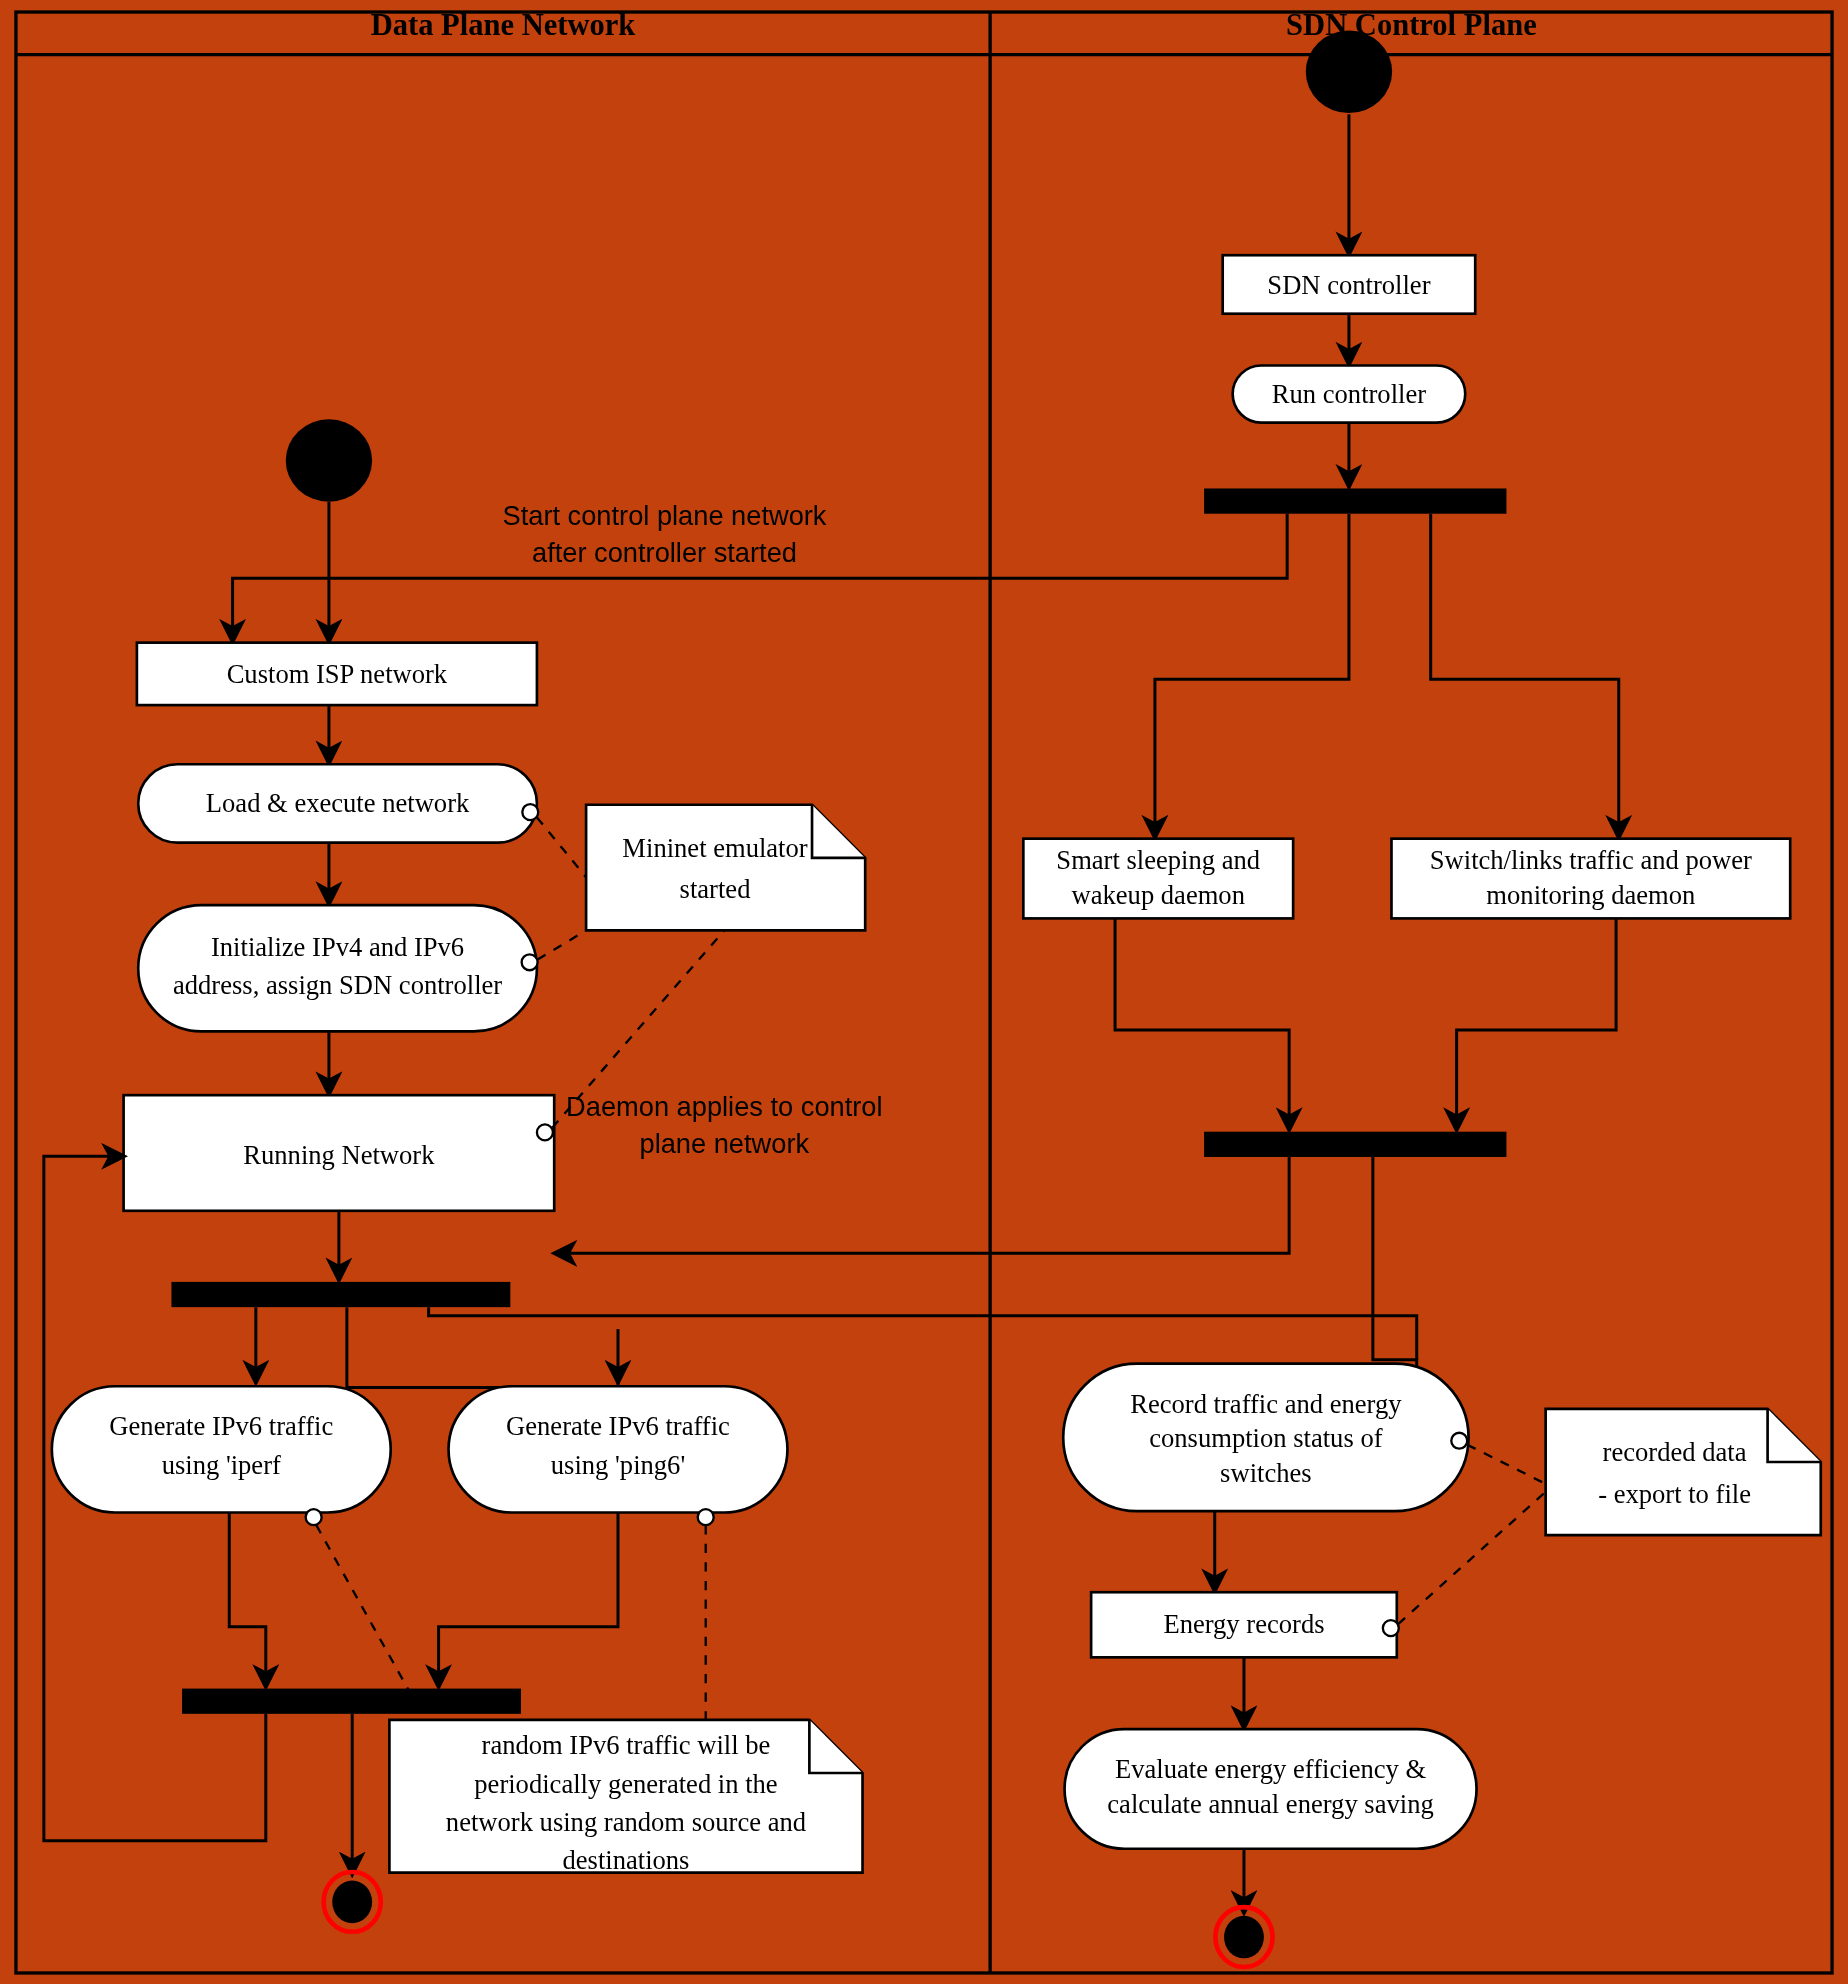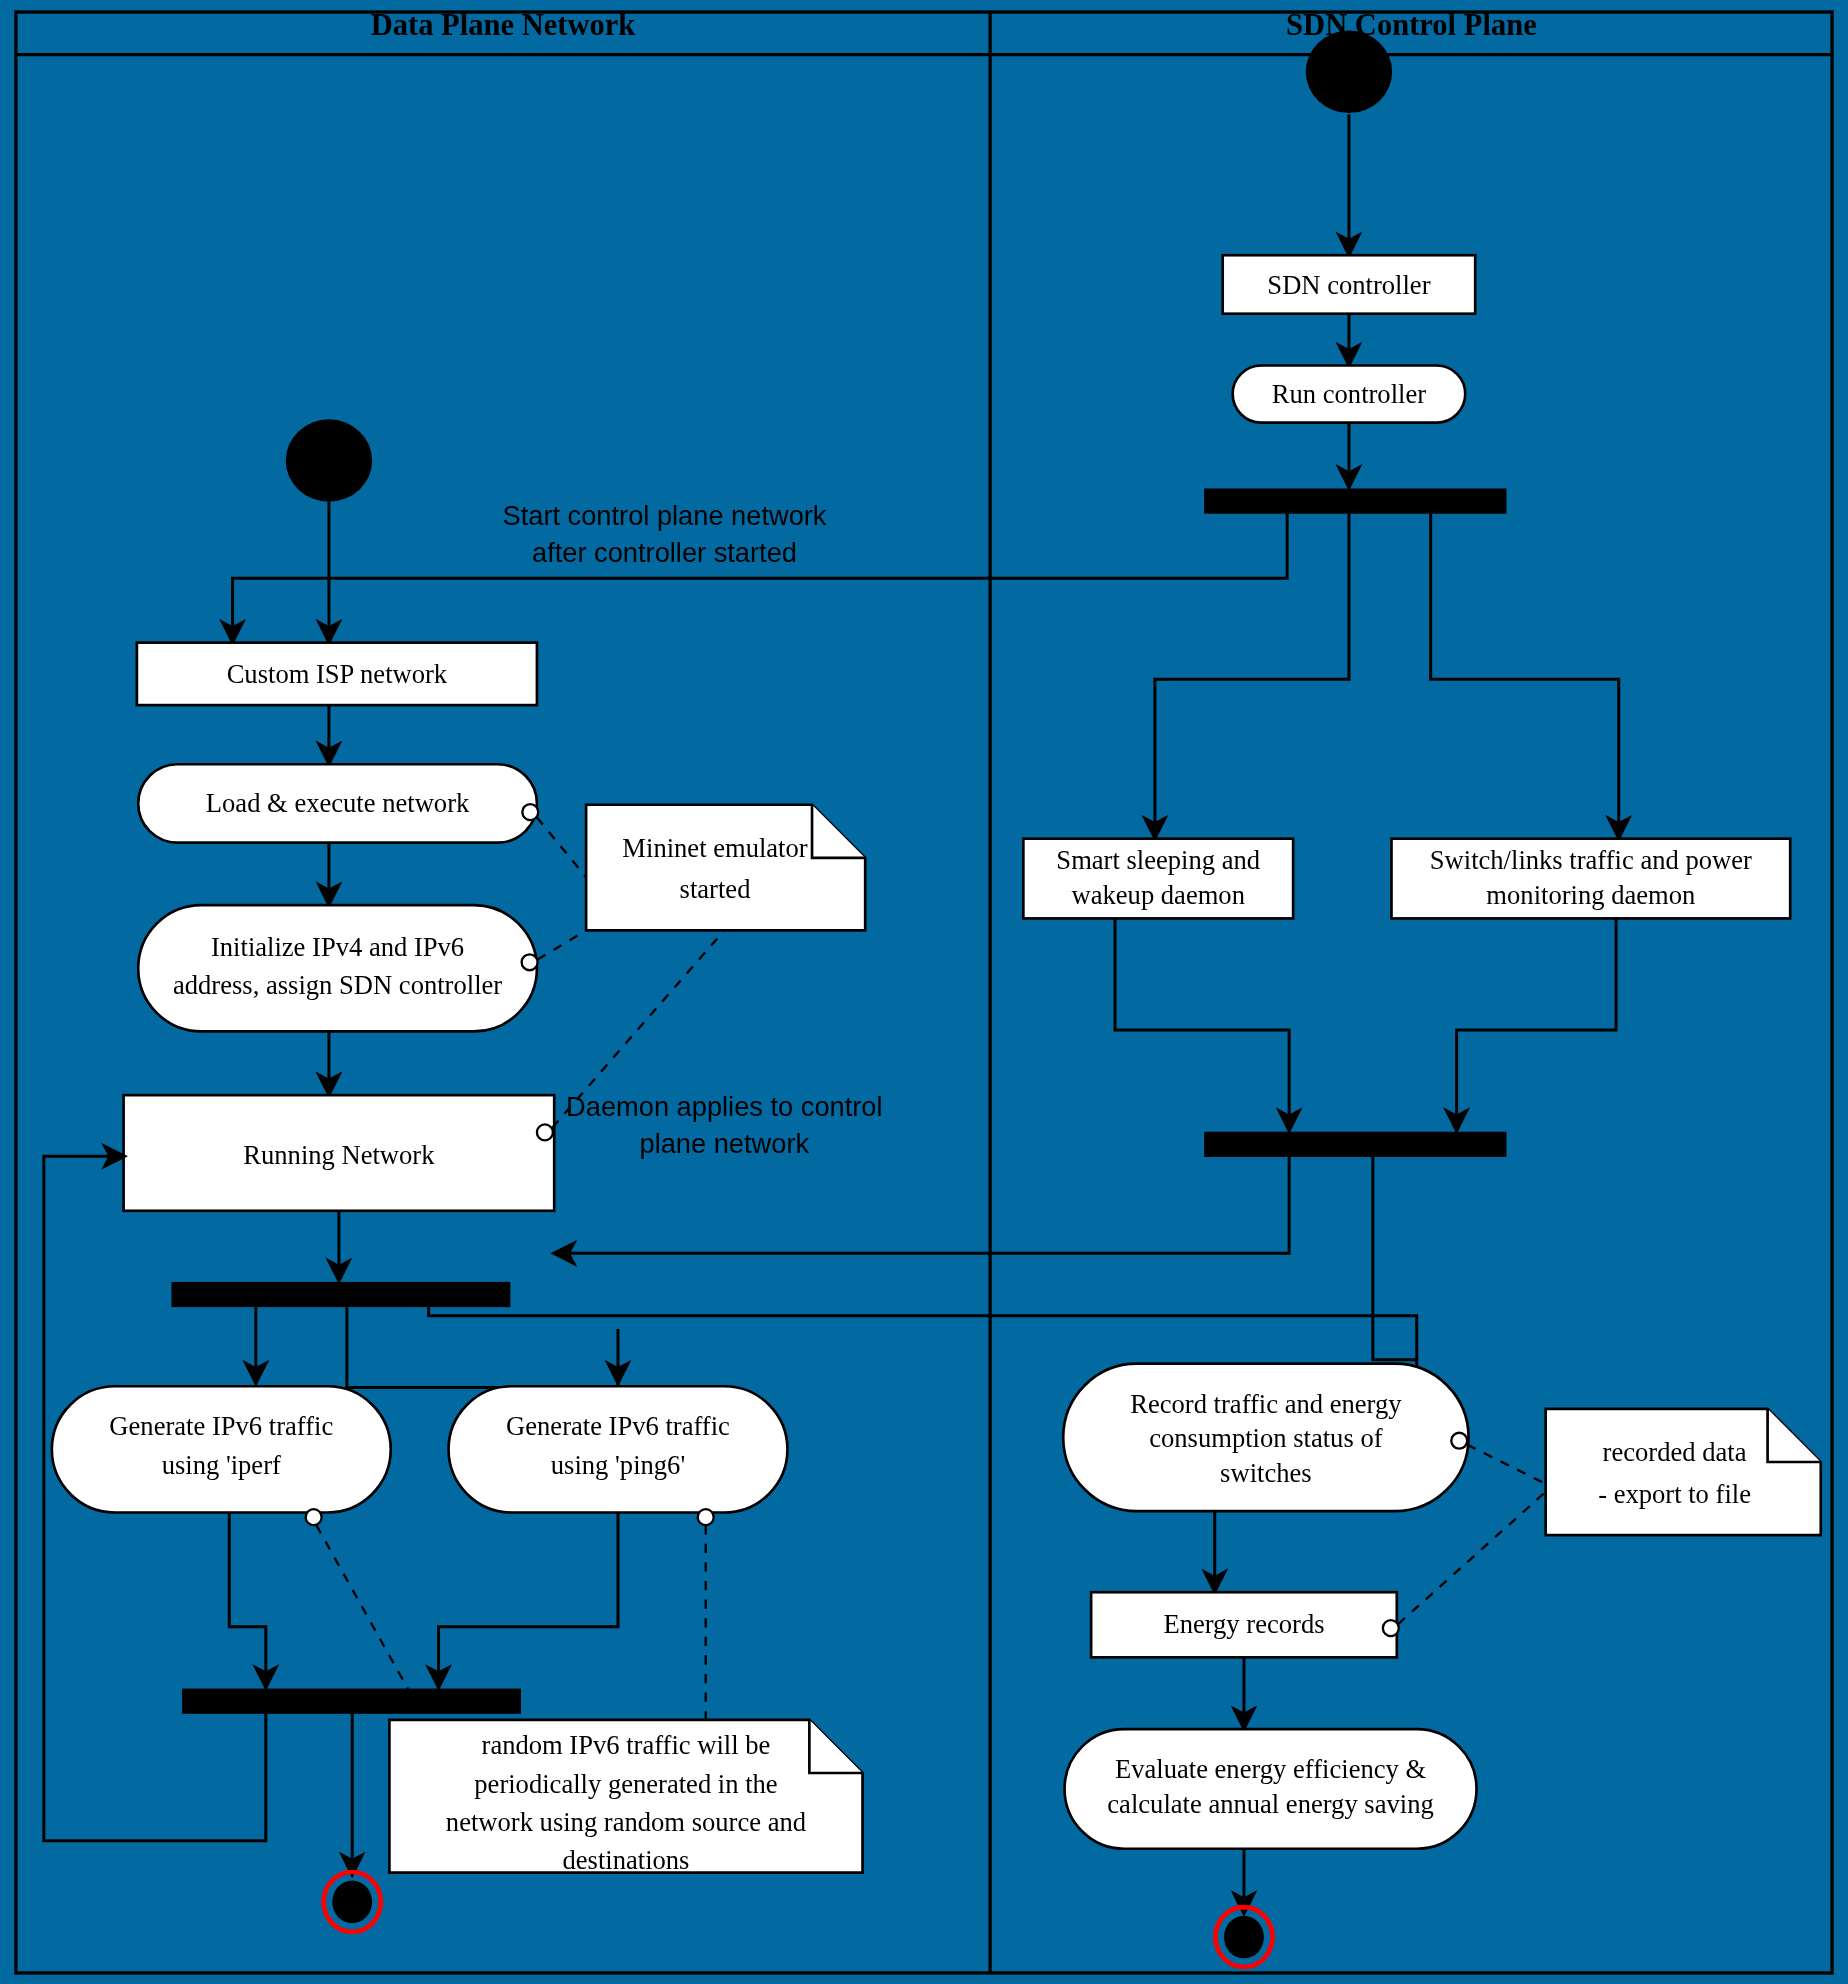--- a/index.html
+++ b/index.html
@@ -7,21 +7,21 @@
     padding: 0;
     background: #ffffff;
   }
   body {
     font-family: "Liberation Serif", "DejaVu Serif", serif;
   }
   #diagram-root {
     position: relative;
     width: 1848px;
     height: 1985px;
-    background: #0369a1;
+    background: #c2410c;
   }
   svg#canvas {
     position: absolute;
     top: 0; left: 0;
     width: 1848px;
     height: 1985px;
   }
   .swimlane-title {
     font-family: "Liberation Serif", "DejaVu Serif", serif;
     font-weight: bold;

